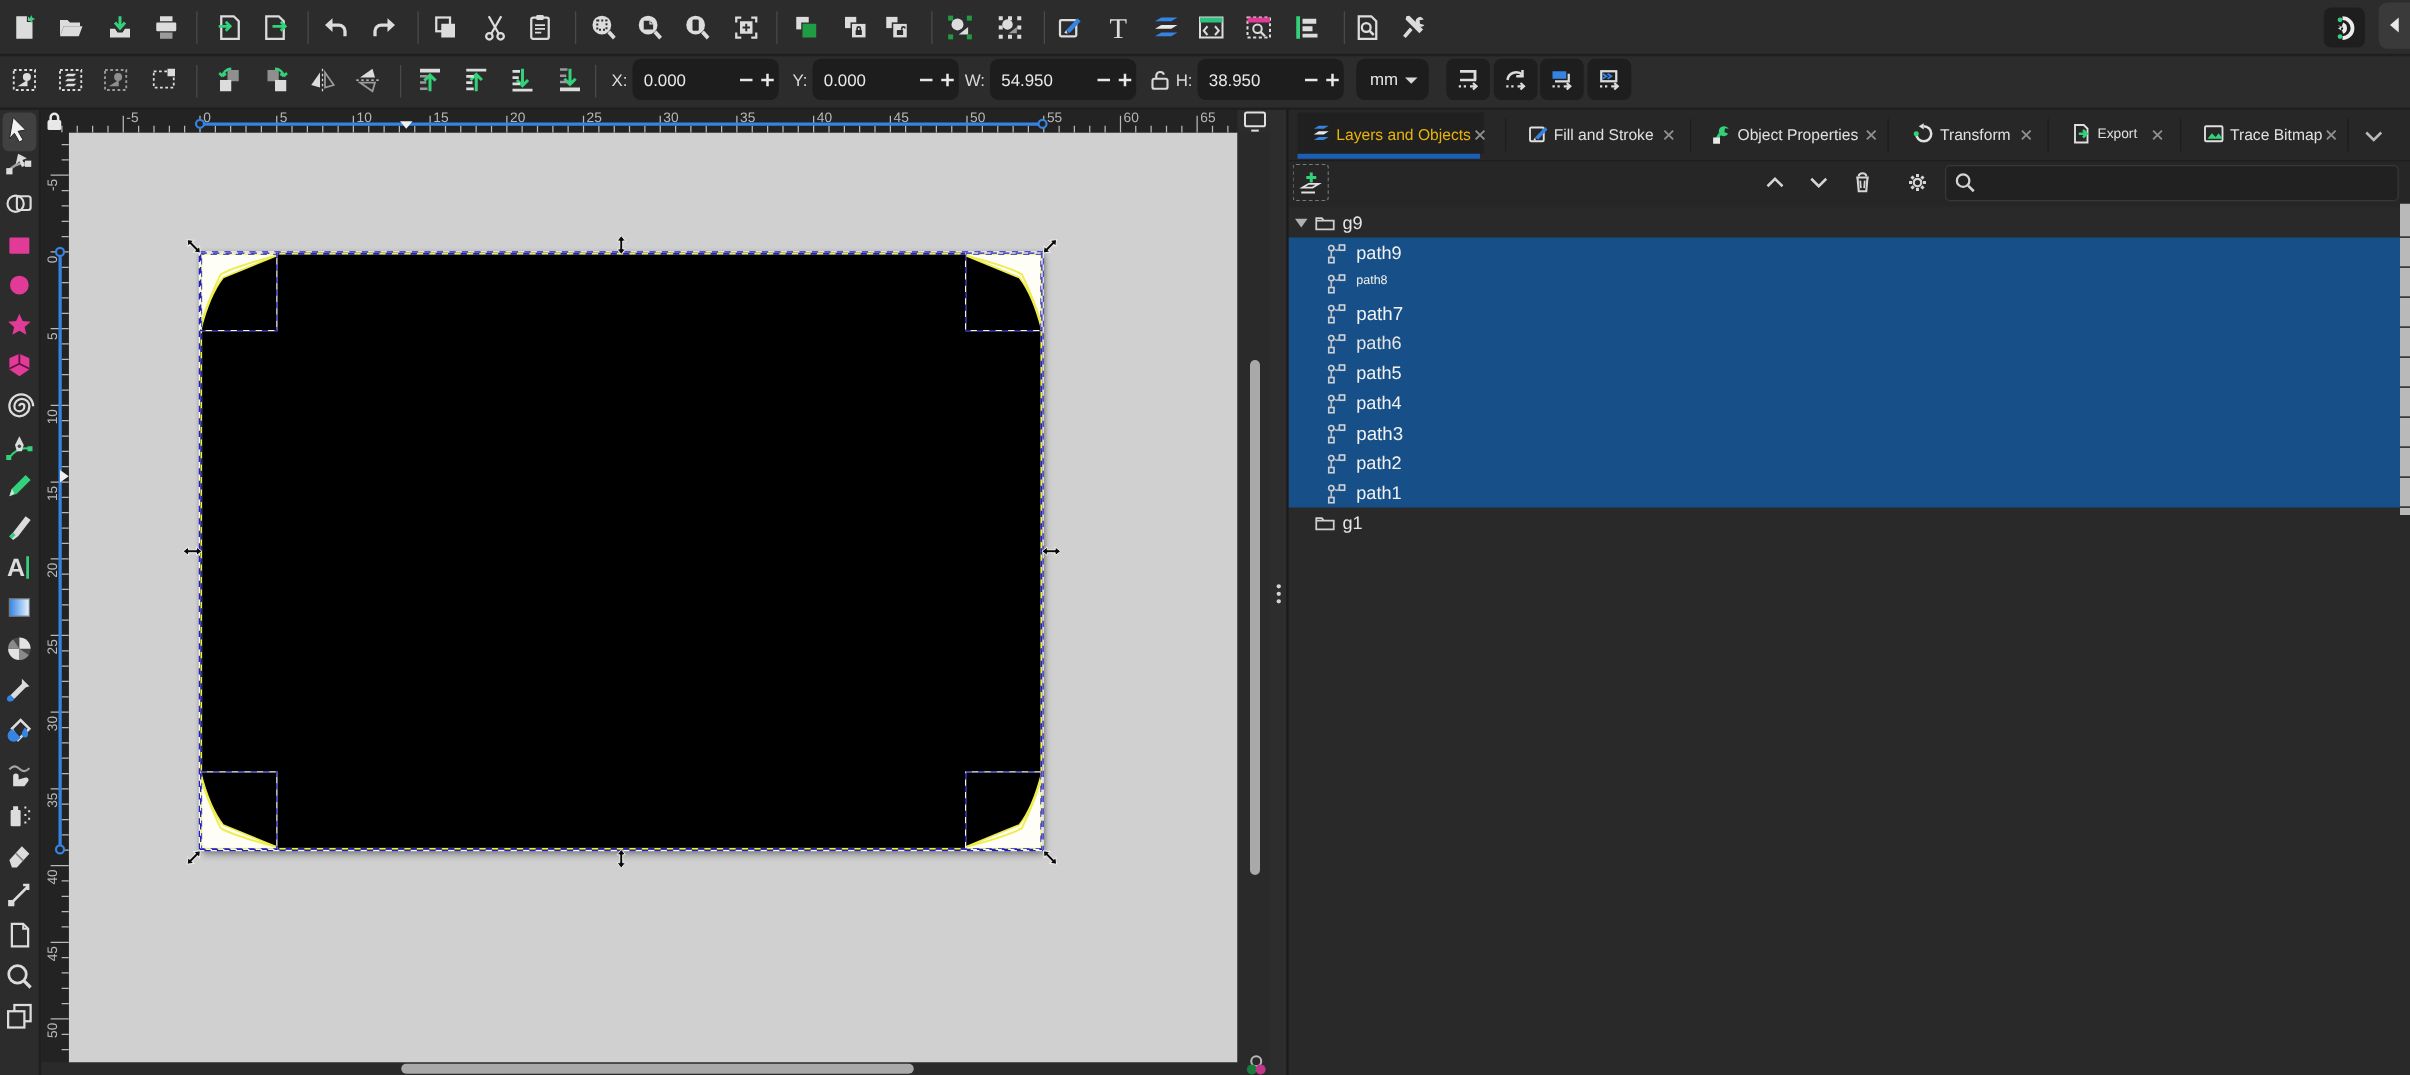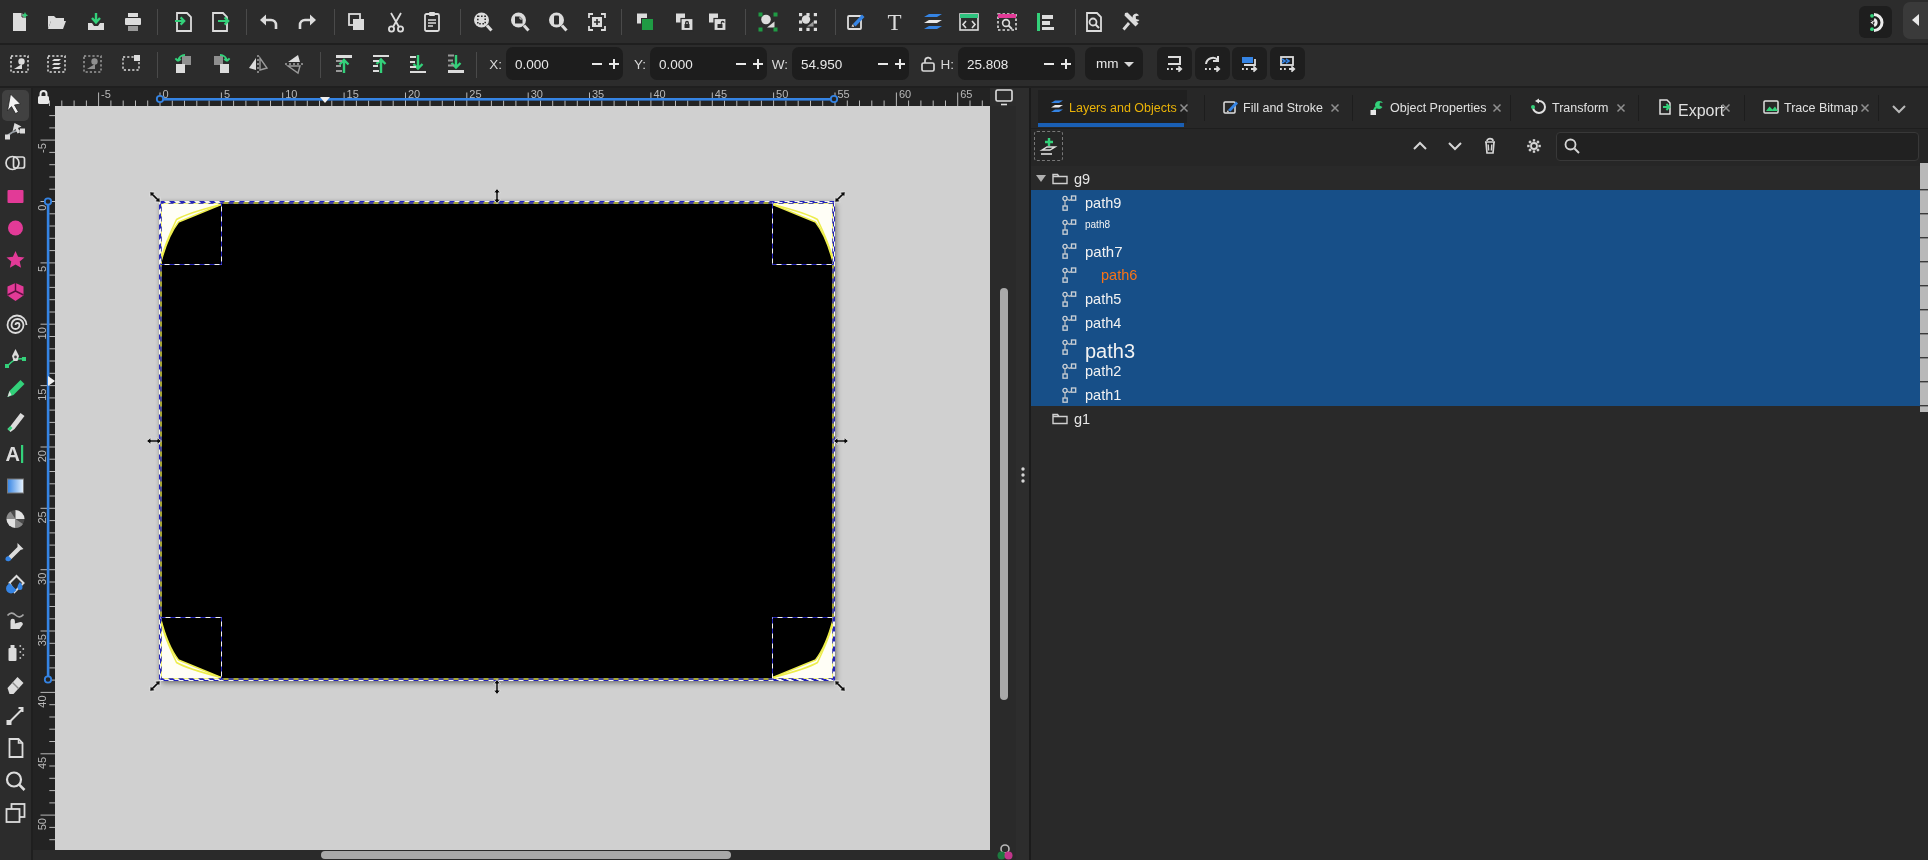--- a/index.html
+++ b/index.html
@@ -198,21 +198,21 @@
       <circle cx="3" cy="9" r="2" fill="#33d17a"></circle>
     </svg>
     <div class="t " style="left:1552px;top:101px;font-size:12.5px;color:#e0e0e0;">Transform</div>
     <svg style="left:1616px;top:103px;" width="10" height="10" viewBox="0 0 10 10">
       <path d="M1.5,1.5 L8.5,8.5 M8.5,1.5 L1.5,8.5" stroke="#8f8f8f" stroke-width="1.5"></path>
     </svg>
     <svg style="left:1656px;top:98px;" width="18" height="18" viewBox="0 0 18 18">
       <path d="M4,2 h7 l3,3 v11 h-10 z" fill="none" stroke="#e0e0e0" stroke-width="1.5"></path>
       <path d="M7,9 h6 m-2.6,-3 l3,3 -3,3" stroke="#33d17a" stroke-width="2" fill="none"></path>
     </svg>
-    <div class="t " style="left:1678px;top:101px;font-size:16px;color:#e0e0e0;">Export</div>
+    <div class="t " style="left:1678px;top:101px;font-size:11px;color:#e0e0e0;">Export</div>
     <svg style="left:1721px;top:103px;" width="10" height="10" viewBox="0 0 10 10">
       <path d="M1.5,1.5 L8.5,8.5 M8.5,1.5 L1.5,8.5" stroke="#8f8f8f" stroke-width="1.5"></path>
     </svg>
     <svg style="left:1762px;top:98px;" width="18" height="18" viewBox="0 0 18 18">
       <rect x="2" y="3" width="14" height="12" rx="1" fill="none" stroke="#e0e0e0" stroke-width="1.5"></rect>
       <path d="M4,13 l3.5,-4.5 3,3 2.5,-3 3,4.5 z" fill="#33d17a"></path>
     </svg>
     <div class="t " style="left:1784px;top:101px;font-size:12.5px;color:#e0e0e0;">Trace Bitmap</div>
     <svg style="left:1860px;top:103px;" width="10" height="10" viewBox="0 0 10 10">
       <path d="M1.5,1.5 L8.5,8.5 M8.5,1.5 L1.5,8.5" stroke="#8f8f8f" stroke-width="1.5"></path>
@@ -283,42 +283,42 @@
       <circle cx="5" cy="5.5" r="2.1" fill="none" stroke="#ccd1d6" stroke-width="1.3"></circle>
       <path d="M5,7.6 V13 M7.1,6 C9,7.8 10.5,7.6 11.6,5.8" fill="none" stroke="#b9bec3" stroke-width="1.3"></path>
     </svg>
     <div class="t " style="left:1085px;top:243px;font-size:15px;color:#f2f2f2;">path7</div>
     <svg style="left:1060px;top:265px;" width="18" height="18" viewBox="0 0 18 18">
       <rect x="11.5" y="3" width="4.2" height="4.2" fill="none" stroke="#ccd1d6" stroke-width="1.3"></rect>
       <rect x="3" y="13" width="4.2" height="4.2" fill="none" stroke="#ccd1d6" stroke-width="1.3"></rect>
       <circle cx="5" cy="5.5" r="2.1" fill="none" stroke="#ccd1d6" stroke-width="1.3"></circle>
       <path d="M5,7.6 V13 M7.1,6 C9,7.8 10.5,7.6 11.6,5.8" fill="none" stroke="#b9bec3" stroke-width="1.3"></path>
     </svg>
-    <div class="t " style="left:1085px;top:267px;font-size:14.5px;color:#f97316;margin-left:16px;">path6</div>
+    <div class="t " style="left:1085px;top:267px;font-size:14.5px;color:#e5e5e5;">path6</div>
     <svg style="left:1060px;top:289px;" width="18" height="18" viewBox="0 0 18 18">
       <rect x="11.5" y="3" width="4.2" height="4.2" fill="none" stroke="#ccd1d6" stroke-width="1.3"></rect>
       <rect x="3" y="13" width="4.2" height="4.2" fill="none" stroke="#ccd1d6" stroke-width="1.3"></rect>
       <circle cx="5" cy="5.5" r="2.1" fill="none" stroke="#ccd1d6" stroke-width="1.3"></circle>
       <path d="M5,7.6 V13 M7.1,6 C9,7.8 10.5,7.6 11.6,5.8" fill="none" stroke="#b9bec3" stroke-width="1.3"></path>
     </svg>
     <div class="t " style="left:1085px;top:291px;font-size:14.5px;color:#f2f2f2;">path5</div>
     <svg style="left:1060px;top:313px;" width="18" height="18" viewBox="0 0 18 18">
       <rect x="11.5" y="3" width="4.2" height="4.2" fill="none" stroke="#ccd1d6" stroke-width="1.3"></rect>
       <rect x="3" y="13" width="4.2" height="4.2" fill="none" stroke="#ccd1d6" stroke-width="1.3"></rect>
       <circle cx="5" cy="5.5" r="2.1" fill="none" stroke="#ccd1d6" stroke-width="1.3"></circle>
       <path d="M5,7.6 V13 M7.1,6 C9,7.8 10.5,7.6 11.6,5.8" fill="none" stroke="#b9bec3" stroke-width="1.3"></path>
     </svg>
     <div class="t " style="left:1085px;top:315px;font-size:14.5px;color:#f2f2f2;">path4</div>
     <svg style="left:1060px;top:337px;" width="18" height="18" viewBox="0 0 18 18">
       <rect x="11.5" y="3" width="4.2" height="4.2" fill="none" stroke="#ccd1d6" stroke-width="1.3"></rect>
       <rect x="3" y="13" width="4.2" height="4.2" fill="none" stroke="#ccd1d6" stroke-width="1.3"></rect>
       <circle cx="5" cy="5.5" r="2.1" fill="none" stroke="#ccd1d6" stroke-width="1.3"></circle>
       <path d="M5,7.6 V13 M7.1,6 C9,7.8 10.5,7.6 11.6,5.8" fill="none" stroke="#b9bec3" stroke-width="1.3"></path>
     </svg>
-    <div class="t " style="left:1085px;top:339px;font-size:20px;color:#f2f2f2;">path3</div>
+    <div class="t " style="left:1085px;top:339px;font-size:15px;color:#f2f2f2;">path3</div>
     <svg style="left:1060px;top:361px;" width="18" height="18" viewBox="0 0 18 18">
       <rect x="11.5" y="3" width="4.2" height="4.2" fill="none" stroke="#ccd1d6" stroke-width="1.3"></rect>
       <rect x="3" y="13" width="4.2" height="4.2" fill="none" stroke="#ccd1d6" stroke-width="1.3"></rect>
       <circle cx="5" cy="5.5" r="2.1" fill="none" stroke="#ccd1d6" stroke-width="1.3"></circle>
       <path d="M5,7.6 V13 M7.1,6 C9,7.8 10.5,7.6 11.6,5.8" fill="none" stroke="#b9bec3" stroke-width="1.3"></path>
     </svg>
     <div class="t " style="left:1085px;top:363px;font-size:14.5px;color:#f2f2f2;">path2</div>
     <svg style="left:1060px;top:385px;" width="18" height="18" viewBox="0 0 18 18">
       <rect x="11.5" y="3" width="4.2" height="4.2" fill="none" stroke="#ccd1d6" stroke-width="1.3"></rect>
       <rect x="3" y="13" width="4.2" height="4.2" fill="none" stroke="#ccd1d6" stroke-width="1.3"></rect>
@@ -588,21 +588,21 @@
     <div style="position:absolute;left:792px;top:47px;width:117px;height:33px;background:#1d1d1d;border-radius:7px"></div>
     <div class="t " style="left:801px;top:57px;font-size:13.5px;color:#e8e8e8;">54.950</div>
     <svg style="left:876px;top:56px;" width="14" height="16" viewBox="0 0 14 16">
       <path d="M2,8 h10" stroke="#e8e8e8" stroke-width="2"></path>
     </svg>
     <svg style="left:893px;top:56px;" width="14" height="16" viewBox="0 0 14 16">
       <path d="M2,8 h10 M7,3 v10" stroke="#e8e8e8" stroke-width="2"></path>
     </svg>
     <div class="t" style="left:924px;top:57px;width:30px;text-align:right;font-size:13.5px;color:#d9d9d9">H:</div>
     <div style="position:absolute;left:958px;top:47px;width:117px;height:33px;background:#1d1d1d;border-radius:7px"></div>
-    <div class="t " style="left:967px;top:57px;font-size:13.5px;color:#e8e8e8;">25.808</div>
+    <div class="t " style="left:967px;top:57px;font-size:13.5px;color:#e8e8e8;">38.950</div>
     <svg style="left:1042px;top:56px;" width="14" height="16" viewBox="0 0 14 16">
       <path d="M2,8 h10" stroke="#e8e8e8" stroke-width="2"></path>
     </svg>
     <svg style="left:1059px;top:56px;" width="14" height="16" viewBox="0 0 14 16">
       <path d="M2,8 h10 M7,3 v10" stroke="#e8e8e8" stroke-width="2"></path>
     </svg>
     <svg style="left:918px;top:54px;" width="20" height="20" viewBox="0 0 20 20">
       <rect x="4" y="9" width="12" height="8" rx="1.5" fill="none" stroke="#d8d8d8" stroke-width="1.7"></rect>
       <path d="M7,9 V6.5 a3.2,3.2 0 0 1 6.2,-0.8" stroke="#d8d8d8" stroke-width="1.7" fill="none"></path>
     </svg>

